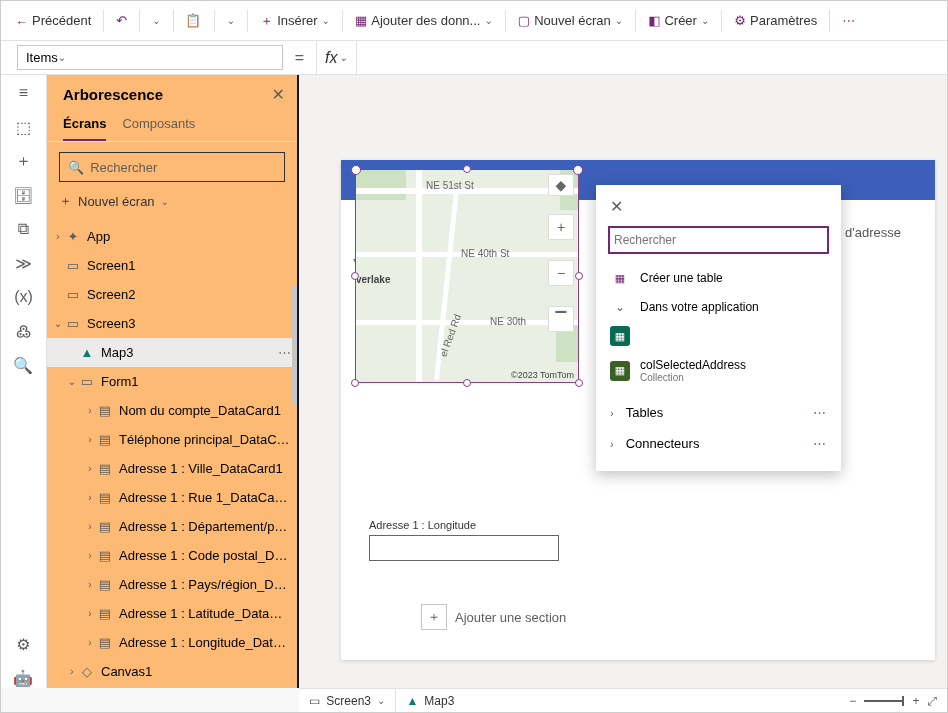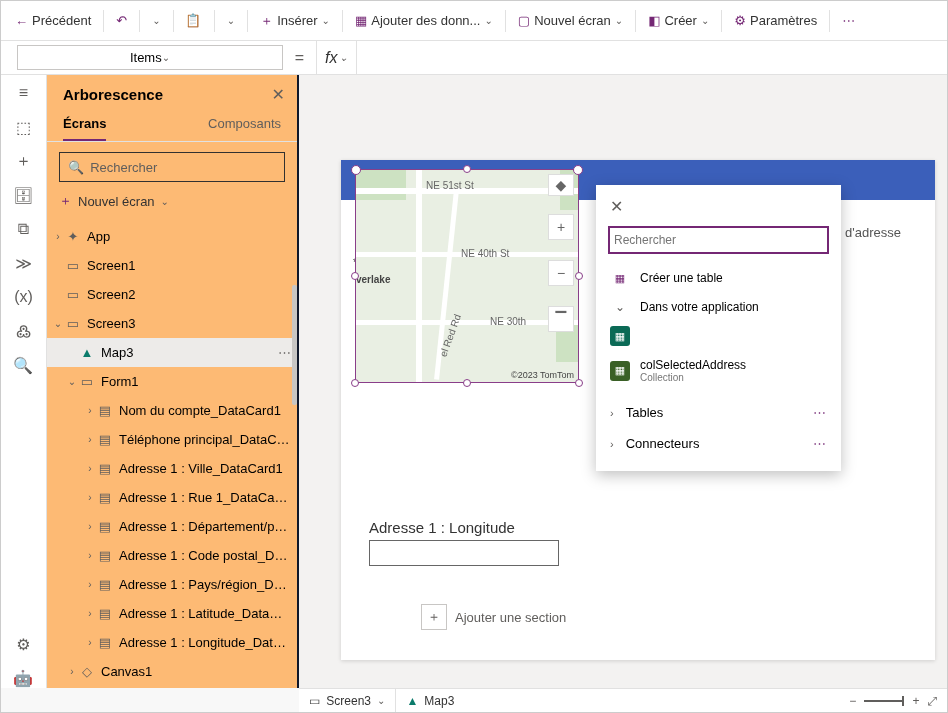--- a/index.html
+++ b/index.html
@@ -3,50 +3,50 @@
 <meta charset="utf-8">
 <style>
 * { box-sizing: border-box; margin: 0; padding: 0; font-family: "Segoe UI", Arial, sans-serif; }
 body { width: 948px; height: 713px; background: #f8f8f8; overflow: hidden; position: relative; border: 1px solid #ccc;}
 .toolbar { height: 40px; background: #fff; border-bottom: 1px solid #e1e1e1; display: flex; align-items: center; padding: 0 8px; gap: 2px; font-size: 13px; color: #333; }
 .tb-btn { display: inline-flex; align-items: center; gap: 4px; padding: 4px 6px; cursor: pointer; border-radius: 2px; }
 .tb-sep { width: 1px; height: 22px; background: #e1e1e1; margin: 0 4px; }
 .chev { font-size: 10px; color: #605e5c; }
 .tb-icon { color: #742774; }
 .propbar { height: 34px; background: #fff; border-bottom: 1px solid #e1e1e1; display: flex; align-items: stretch; }
-.propsel { width: 266px; border: 1px solid #c8c6c4; margin: 4px 0 4px 16px; display: flex; align-items: center; justify-content: center; padding: 0 8px; font-size: 13px; }
+.propsel { width: 266px; border: 1px solid #c8c6c4; margin: 4px 0 4px 16px; display: flex; align-items: center; justify-content: flex-start; padding: 0 8px; font-size: 13px; }
 .eq { width: 34px; display: flex; align-items: center; justify-content: center; color: #605e5c; border-right: 1px solid #e1e1e1; }
 .fx { width: 40px; display:flex; align-items:center; justify-content:center; gap:2px; border-right:1px solid #e1e1e1; font-style: italic; color:#333; }
 .fx-input { flex:1; border: none; outline:none; font-size:13px; padding: 0 8px;}
 .main { display:flex; height: calc(100% - 40px - 34px - 24px); }
 .rails { width: 46px; border-right: 1px solid #e1e1e1; background:#fff; display:flex; flex-direction:column; align-items:center; padding-top:8px; gap:14px; }
 .rail-btn { width:20px; height:20px; color:#605e5c; cursor:pointer; display:flex; align-items:center;justify-content:center;}
 .rail-spacer { flex:1; }
 .tree { width: 252px; border-right:2px solid #0f172a; background:#fdba74; display:flex; flex-direction:column; }
 .tree-head { display:flex; align-items:center; justify-content:space-between; padding: 10px 12px 4px 16px; }
 .tree-title { font-size: 15px; font-weight: 600; }
 .close-x { cursor:pointer; color:#605e5c; }
-.tree-tabs { display:flex; gap:16px; padding: 0 16px; border-bottom: 1px solid #e1e1e1; font-size:13px;justify-content:space-between; }
+.tree-tabs { display:flex; gap:16px; padding: 0 16px; border-bottom: 1px solid #e1e1e1; font-size:13px; }
 .tree-tab { padding: 8px 0; cursor:pointer; color:#605e5c; }
 .tree-tab.active { color:#000; border-bottom: 2px solid #742774; font-weight:600; }
 .tree-search { margin: 10px 12px 6px 12px; border:1px solid #323130; height:30px; display:flex; align-items:center; padding: 0 8px; gap:6px; font-size:13px; color:#605e5c;}
 .tree-new { margin: 0 12px 8px 12px; display:flex; align-items:center; gap:6px; font-size:13px; color:#333; padding:4px 0; cursor:pointer;}
 .tree-body { flex:1; overflow-y:auto; font-size:13px; }
 .node { display:flex; align-items:center; height:29px; padding-right:6px; cursor:pointer; }
 .node.sel { background:#edebe9; }
 .node .tw { width:14px; text-align:center; color:#605e5c; font-size:10px;}
 .node .ic { width:16px; height:16px; margin-right:6px; display:inline-flex; align-items:center; justify-content:center; color:#605e5c;}
 .node .lab { flex:1; white-space:nowrap; overflow:hidden; text-overflow:ellipsis; }
 .node .dots { color:#605e5c; }
 .scrollbar-fake { position:absolute; right:0; top:210px; width:5px; height:120px; background:#c8c6c4; border-radius:2px;}
 .canvas { flex:1; position:relative; background:#f3f2f1; }
 .artboard { position:absolute; left:42px; top:85px; width: 594px; height: 500px; background:#fff; box-shadow:0 1px 4px rgba(0,0,0,.15);}
 .art-head { height:40px; background:#3b5998; background:#3b5fba; display:flex; align-items:center; color:#fff; font-size:18px; padding-left:250px; overflow:hidden; }
 .form-area { padding: 12px 30px; position:relative; }
-.field-label { font-size: 15px; color:#333; margin-top: 12px;}
+.field-label { font-size: 11px; color:#333; margin-top: 12px;}
 .req { color:#333; font-size:11px; position:absolute; left:12px;}
 .fb2 { border:1px solid #666; height:26px; width:190px; margin-top:4px;}
 .add-section { position:absolute; left:80px; bottom:30px; display:flex; align-items:center; gap:8px; font-size:13px; color:#605e5c;}
 .add-section .plus { width:26px; height:26px; border:1px solid #c8c6c4; display:flex; align-items:center; justify-content:center;}
 .map-sel { position:absolute; left:56px; top:94px; width:224px; height:214px; border:1px solid #893e89; }
 .map-sel::before, .map-sel::after { content:''; position:absolute; width:8px; height:8px; background:#fff; border:1px solid #893e89; border-radius:50%; }
 .map-sel::before { left:-5px; top:-5px; }
 .map-sel::after { right:-5px; top:-5px; }
 .handle { position:absolute; width:8px; height:8px; background:#fff; border:1px solid #893e89; border-radius:50%; }
 .map { position:absolute; left:57px; top:95px; width:222px; height:212px; background:#e9efe3;}

